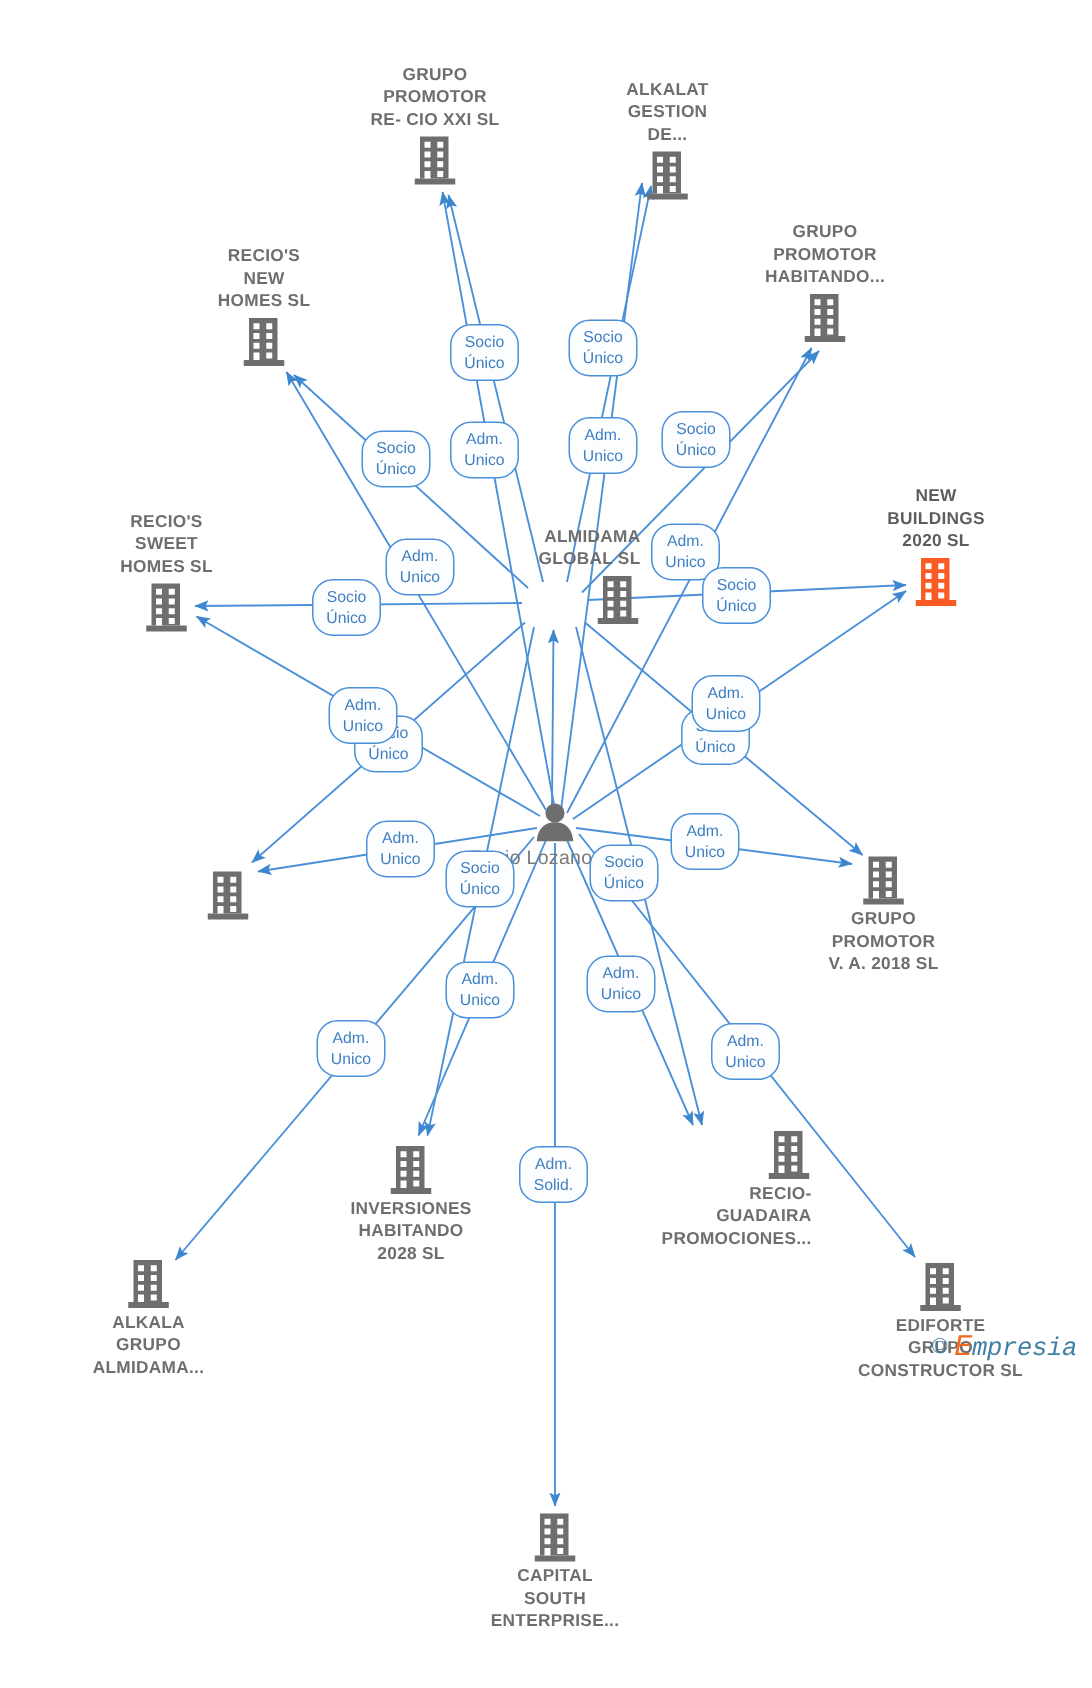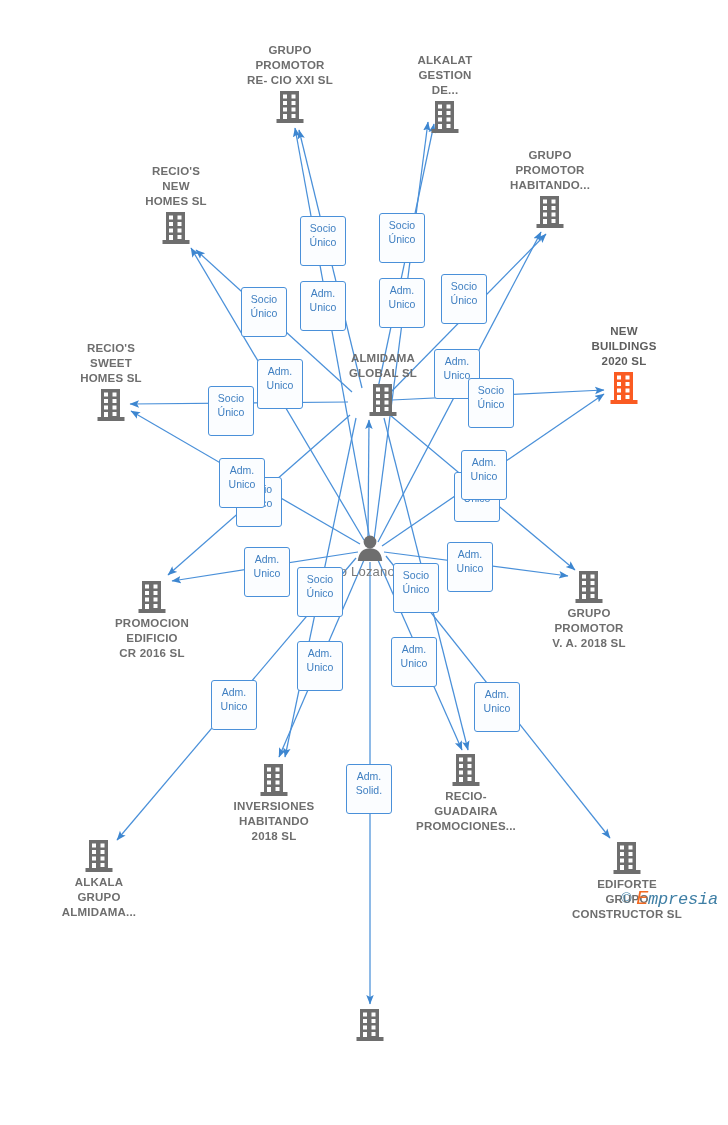--- a/index.html
+++ b/index.html
@@ -49,26 +49,26 @@
     line-height: 0;
     display: block;
   }
   .node.below .caption { margin-top: 2px; }
   .node.above .caption { margin-bottom: 2px; }
 
   .reltag {
     position: absolute;
     background: #fbfdff;
     border: 1.4px solid #4a90d9;
-    border-radius: 3px;
+    border-radius: 14px;
     color: #3f7fc1;
     font-size: 10.5px;
     line-height: 14px;
     text-align: center;
-    padding: 4px 5px 16px 5px;
+    padding: 4px 5px 4px 5px;
     width: 46px;
     margin-left: -23px;
     margin-top: -18px;
     white-space: pre-line;
     user-select: none;
   }
   .watermark {
     position: absolute;
     right: 10px;
     bottom: 8px;
@@ -238,21 +238,21 @@
               <rect x="16.5" y="4.5" width="4" height="4"></rect>
               <rect x="8" y="11" width="4" height="4"></rect>
               <rect x="16.5" y="11" width="4" height="4"></rect>
               <rect x="8" y="17.5" width="4" height="4"></rect>
               <rect x="16.5" y="17.5" width="4" height="4"></rect>
               <rect x="8" y="24" width="4" height="5"></rect>
               <rect x="16.5" y="24" width="4" height="4"></rect>
             </g>
           </svg></div>
       </div>
-      <div class="node above" style="left: 383px; top: 351px;">
+      <div class="node above" style="left: 352px; top: 351px; text-align: right;">
         <div class="caption">ALMIDAMA
 GLOBAL  SL</div>
         <div class="glyph"><svg width="30" height="34" viewBox="0 0 30 34" aria-hidden="true">
             <rect x="5" y="1" width="19" height="28" fill="#6e6e6e"></rect>
             <rect x="1.5" y="29" width="27" height="4" fill="#6e6e6e"></rect>
             <g fill="#ffffff">
               <rect x="8" y="4.5" width="4" height="4"></rect>
               <rect x="16.5" y="4.5" width="4" height="4"></rect>
               <rect x="8" y="11" width="4" height="4"></rect>
               <rect x="16.5" y="11" width="4" height="4"></rect>
@@ -271,23 +271,20 @@
               <rect x="8" y="4.5" width="4" height="4"></rect>
               <rect x="16.5" y="4.5" width="4" height="4"></rect>
               <rect x="8" y="11" width="4" height="4"></rect>
               <rect x="16.5" y="11" width="4" height="4"></rect>
               <rect x="8" y="17.5" width="4" height="4"></rect>
               <rect x="16.5" y="17.5" width="4" height="4"></rect>
               <rect x="8" y="24" width="4" height="5"></rect>
               <rect x="16.5" y="24" width="4" height="4"></rect>
             </g>
           </svg></div>
-        <div class="caption">PROMOCION
-EDIFICIO
-CR 2016  SL</div>
       </div>
       <div class="node below" style="left: 589px; top: 570px;">
         <div class="glyph"><svg width="30" height="34" viewBox="0 0 30 34" aria-hidden="true">
             <rect x="5" y="1" width="19" height="28" fill="#6e6e6e"></rect>
             <rect x="1.5" y="29" width="27" height="4" fill="#6e6e6e"></rect>
             <g fill="#ffffff">
               <rect x="8" y="4.5" width="4" height="4"></rect>
               <rect x="16.5" y="4.5" width="4" height="4"></rect>
               <rect x="8" y="11" width="4" height="4"></rect>
               <rect x="16.5" y="11" width="4" height="4"></rect>
@@ -330,23 +327,23 @@
               <rect x="8" y="11" width="4" height="4"></rect>
               <rect x="16.5" y="11" width="4" height="4"></rect>
               <rect x="8" y="17.5" width="4" height="4"></rect>
               <rect x="16.5" y="17.5" width="4" height="4"></rect>
               <rect x="8" y="24" width="4" height="5"></rect>
               <rect x="16.5" y="24" width="4" height="4"></rect>
             </g>
           </svg></div>
         <div class="caption">INVERSIONES
 HABITANDO
-2018  SL</div>
-      </div>
-      <div class="node below" style="left: 466px; top: 753px;">
+2028  SL</div>
+      </div>
+      <div class="node below" style="left: 466px; top: 753px; text-align: right;">
         <div class="glyph"><svg width="30" height="34" viewBox="0 0 30 34" aria-hidden="true">
             <rect x="5" y="1" width="19" height="28" fill="#6e6e6e"></rect>
             <rect x="1.5" y="29" width="27" height="4" fill="#6e6e6e"></rect>
             <g fill="#ffffff">
               <rect x="8" y="4.5" width="4" height="4"></rect>
               <rect x="16.5" y="4.5" width="4" height="4"></rect>
               <rect x="8" y="11" width="4" height="4"></rect>
               <rect x="16.5" y="11" width="4" height="4"></rect>
               <rect x="8" y="17.5" width="4" height="4"></rect>
               <rect x="16.5" y="17.5" width="4" height="4"></rect>
@@ -385,20 +382,23 @@
               <rect x="8" y="4.5" width="4" height="4"></rect>
               <rect x="16.5" y="4.5" width="4" height="4"></rect>
               <rect x="8" y="11" width="4" height="4"></rect>
               <rect x="16.5" y="11" width="4" height="4"></rect>
               <rect x="8" y="17.5" width="4" height="4"></rect>
               <rect x="16.5" y="17.5" width="4" height="4"></rect>
               <rect x="8" y="24" width="4" height="5"></rect>
               <rect x="16.5" y="24" width="4" height="4"></rect>
             </g>
           </svg></div>
+        <div class="caption">CAPITAL
+SOUTH
+ENTERPRISE...</div>
       </div>
       <div class="node below person" style="left: 370px; top: 535px;">
         <div class="glyph"><svg width="30" height="26" viewBox="0 0 30 26" aria-hidden="true">
             <circle cx="15" cy="7" r="6.4" fill="#6e6e6e"></circle>
             <path d="M2.8 26 C3.6 16.4 9 13.2 15 13.2 C21 13.2 26.4 16.4 27.2 26 Z" fill="#6e6e6e"></path>
           </svg></div>
         <div class="caption">Recio Lozano Jose</div>
       </div>
     </div>
   <div id="tag-layer">

